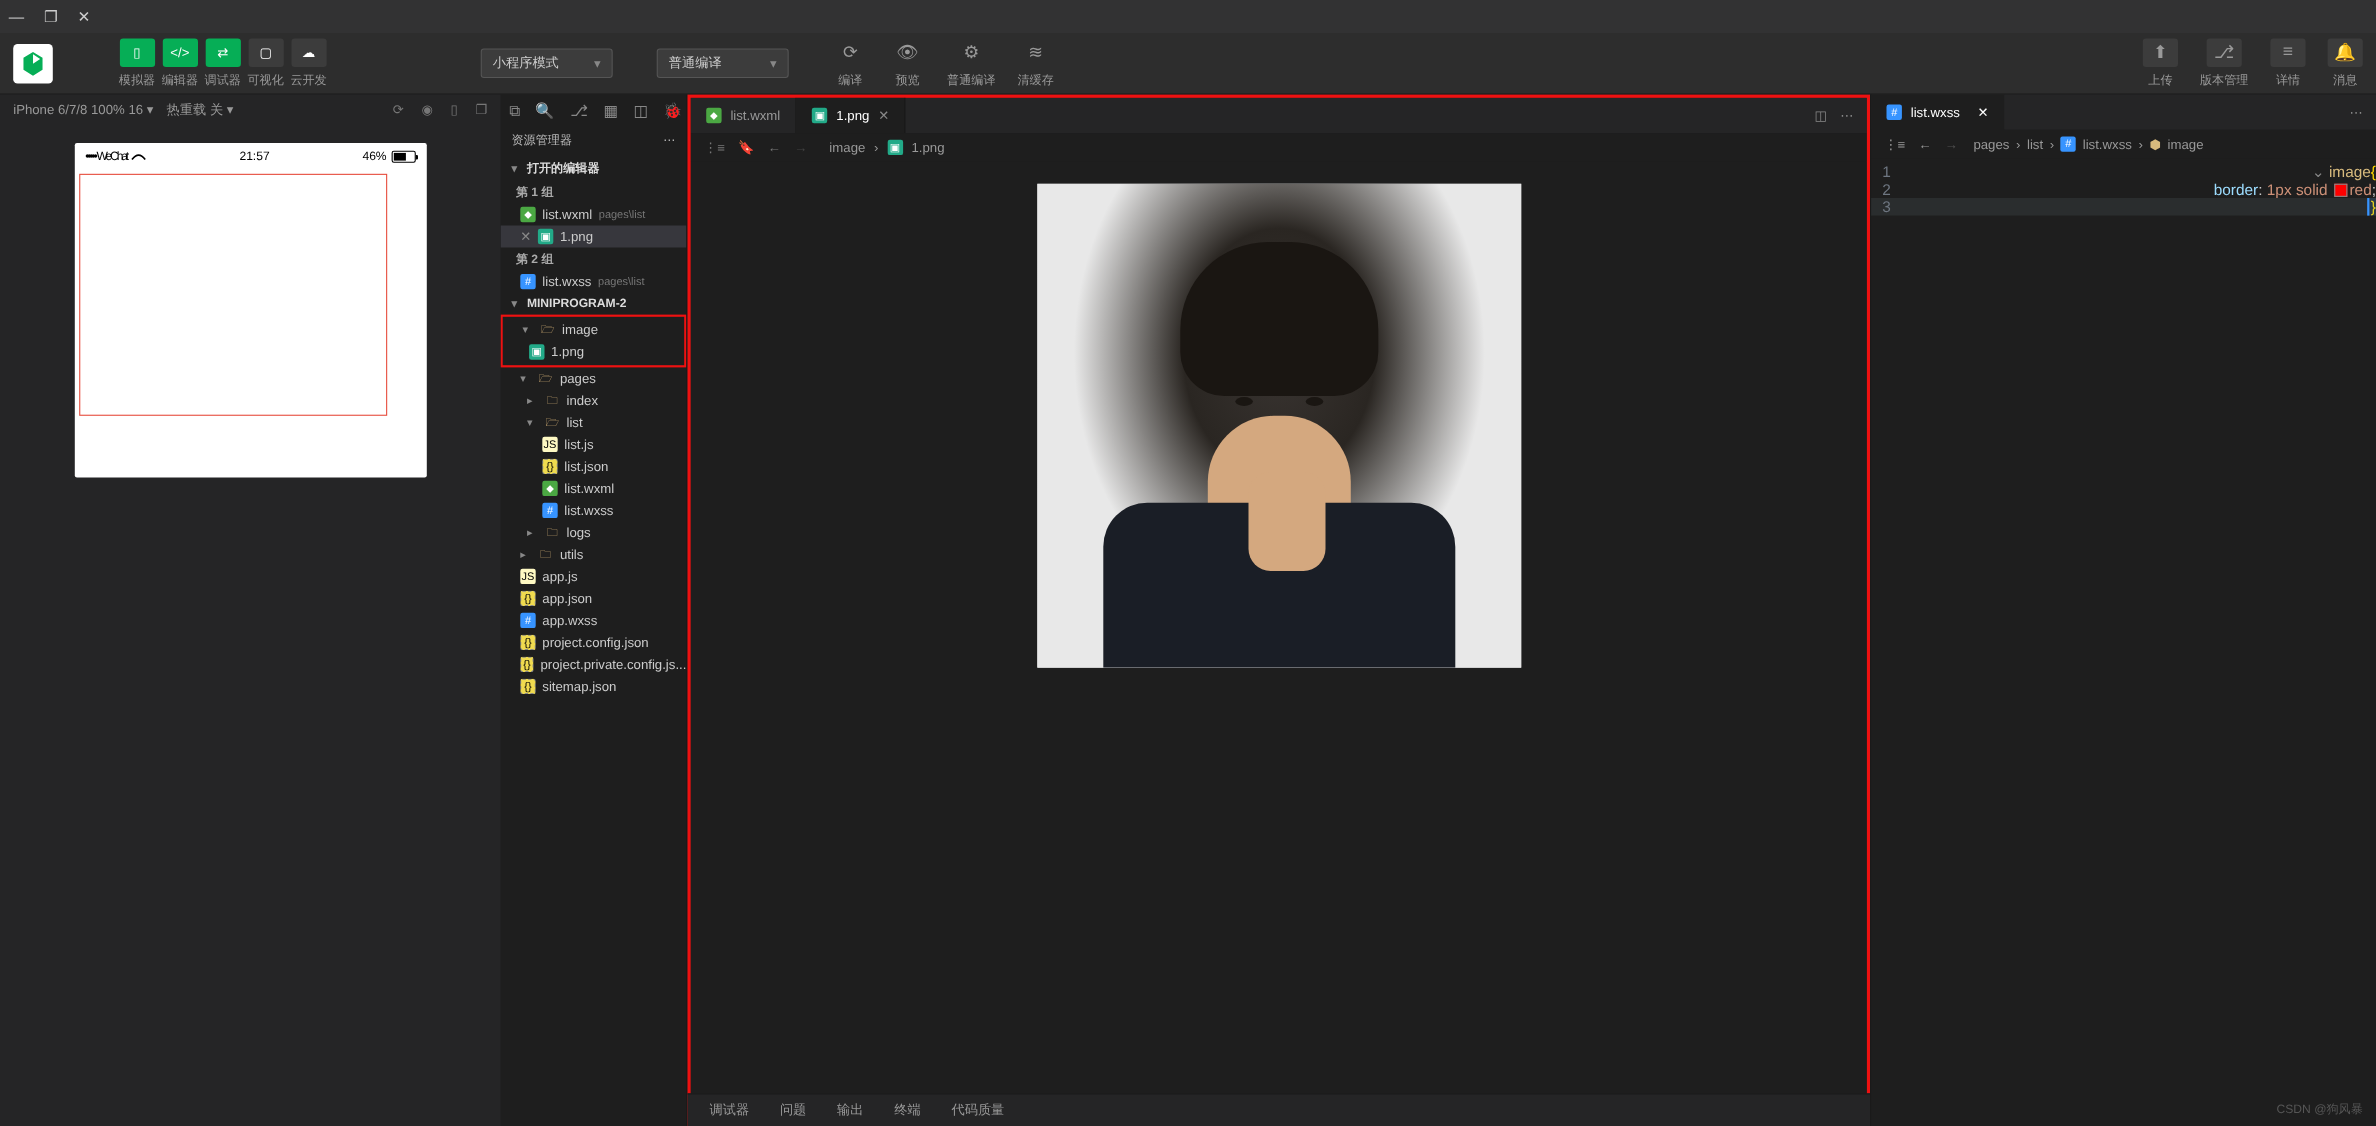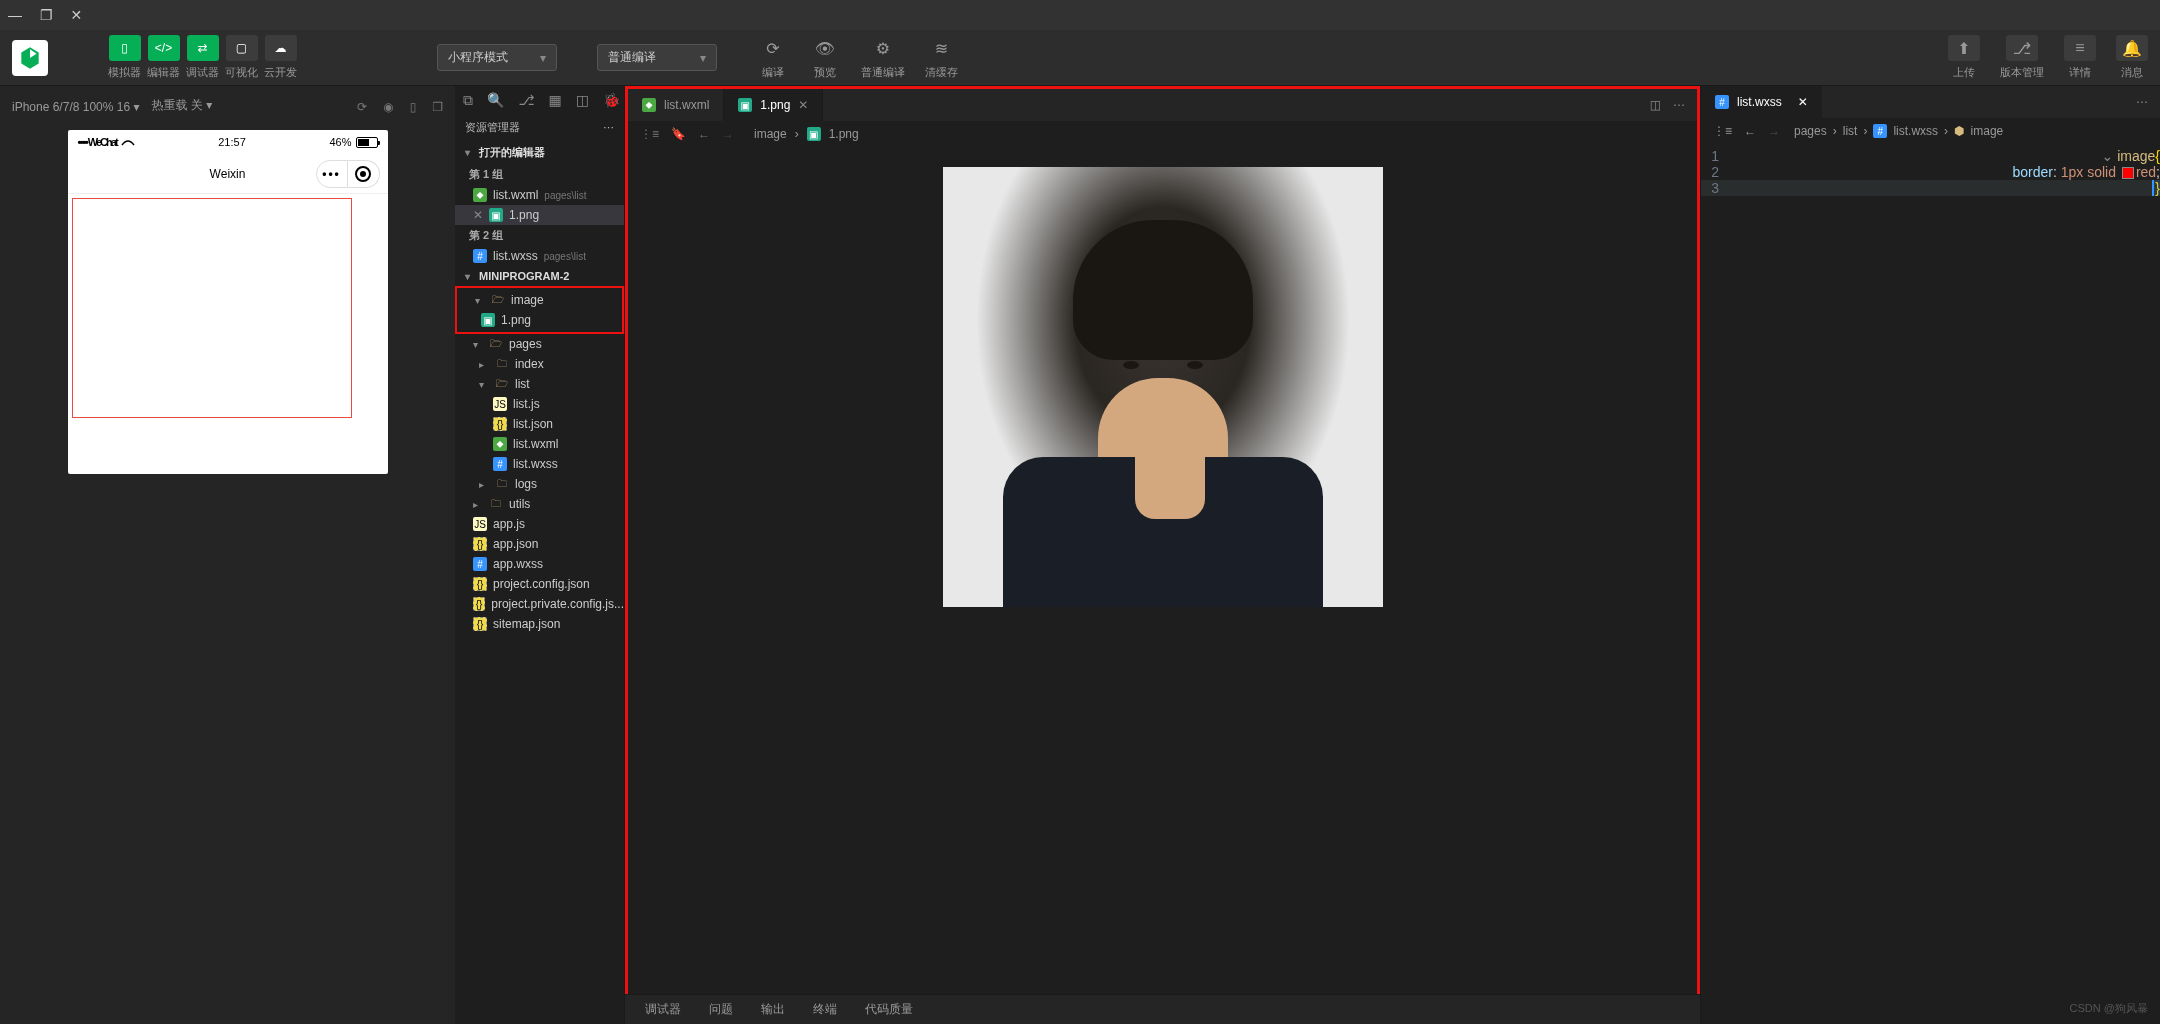--- a/index.html
+++ b/index.html
@@ -28,26 +28,26 @@
 .tb-center { display: flex; gap: 20px; align-items: center; margin-left: 40px; }
 .tb-icon-btn { display: flex; flex-direction: column; align-items: center; gap: 4px; }
 .tb-icon-btn .ico { width: 32px; height: 26px; display: flex; align-items: center; justify-content: center; color: #999; font-size: 16px; }
 .toolbar-right { margin-left: auto; display: flex; gap: 20px; }
 
 
 .main { display: flex; height: calc(100% - 86px); }
 
 
 .sim-panel { width: 455px; background: #252526; display: flex; flex-direction: column; }
-.sim-header { height: 28px; display: flex; align-items: flex-end; padding: 0 12px; color: #999; gap: 12px; }
+.sim-header { height: 28px; display: flex; align-items: center; padding: 0 12px; color: #999; gap: 12px; }
 .sim-header-right { margin-left: auto; display: flex; gap: 16px; color: #777; }
 .sim-header-right span { cursor: pointer; }
 .sim-device { margin: 16px auto 0; width: 320px; background: #fff; border-radius: 2px; }
 .sim-statusbar { height: 24px; display: flex; align-items: center; padding: 0 10px; color: #000; font-size: 11px; }
-.sim-statusbar .dots { letter-spacing: -2px; font-weight: bold; }
+.sim-statusbar .dots { letter-spacing: -2px; font-weight: normal; }
 .sim-statusbar .time { flex: 1; text-align: center; }
 .sim-statusbar .bat { display: flex; align-items: center; gap: 4px; }
 .bat-icon { width: 22px; height: 11px; border: 1px solid #000; border-radius: 2px; position: relative; }
 .bat-icon::after { content: ''; position: absolute; right: -3px; top: 3px; width: 2px; height: 4px; background: #000; border-radius: 0 1px 1px 0; }
 .bat-fill { width: 11px; height: 7px; background: #000; margin: 1px; }
 .sim-nav { height: 40px; display: flex; align-items: center; justify-content: center; color: #000; position: relative; border-bottom: 1px solid #eee; }
 .sim-nav-btns { position: absolute; right: 8px; display: flex; gap: 0; }
 .sim-nav-btn { width: 32px; height: 28px; border: 1px solid #ddd; display: flex; align-items: center; justify-content: center; color: #000; }
 .sim-nav-btn:first-child { border-radius: 14px 0 0 14px; letter-spacing: 2px; font-weight: bold; }
 .sim-nav-btn:last-child { border-radius: 0 14px 14px 0; border-left: none; }
@@ -233,29 +233,20 @@
             <path d="M1 8 Q7 0 13 8" stroke="#000" fill="none" stroke-width="1.5"></path>
           </svg>
         <span class="time">21:57</span>
         <div class="bat">
             <span>46%</span>
             <div class="bat-icon">
               <div class="bat-fill"></div>
             </div>
           </div>
       </div>
-      <div class="sim-nav">
-        <span>Weixin</span>
-        <div class="sim-nav-btns">
-          <div class="sim-nav-btn">•••</div>
-          <div class="sim-nav-btn">
-              <div class="circle"></div>
-            </div>
-        </div>
-      </div>
       <div class="sim-content">
         <div class="sim-red-box"></div>
       </div>
     </div>
   </div>
 
   <div class="explorer">
     <div class="explorer-icons">
       <span>⧉</span>
       <span>🔍</span>

